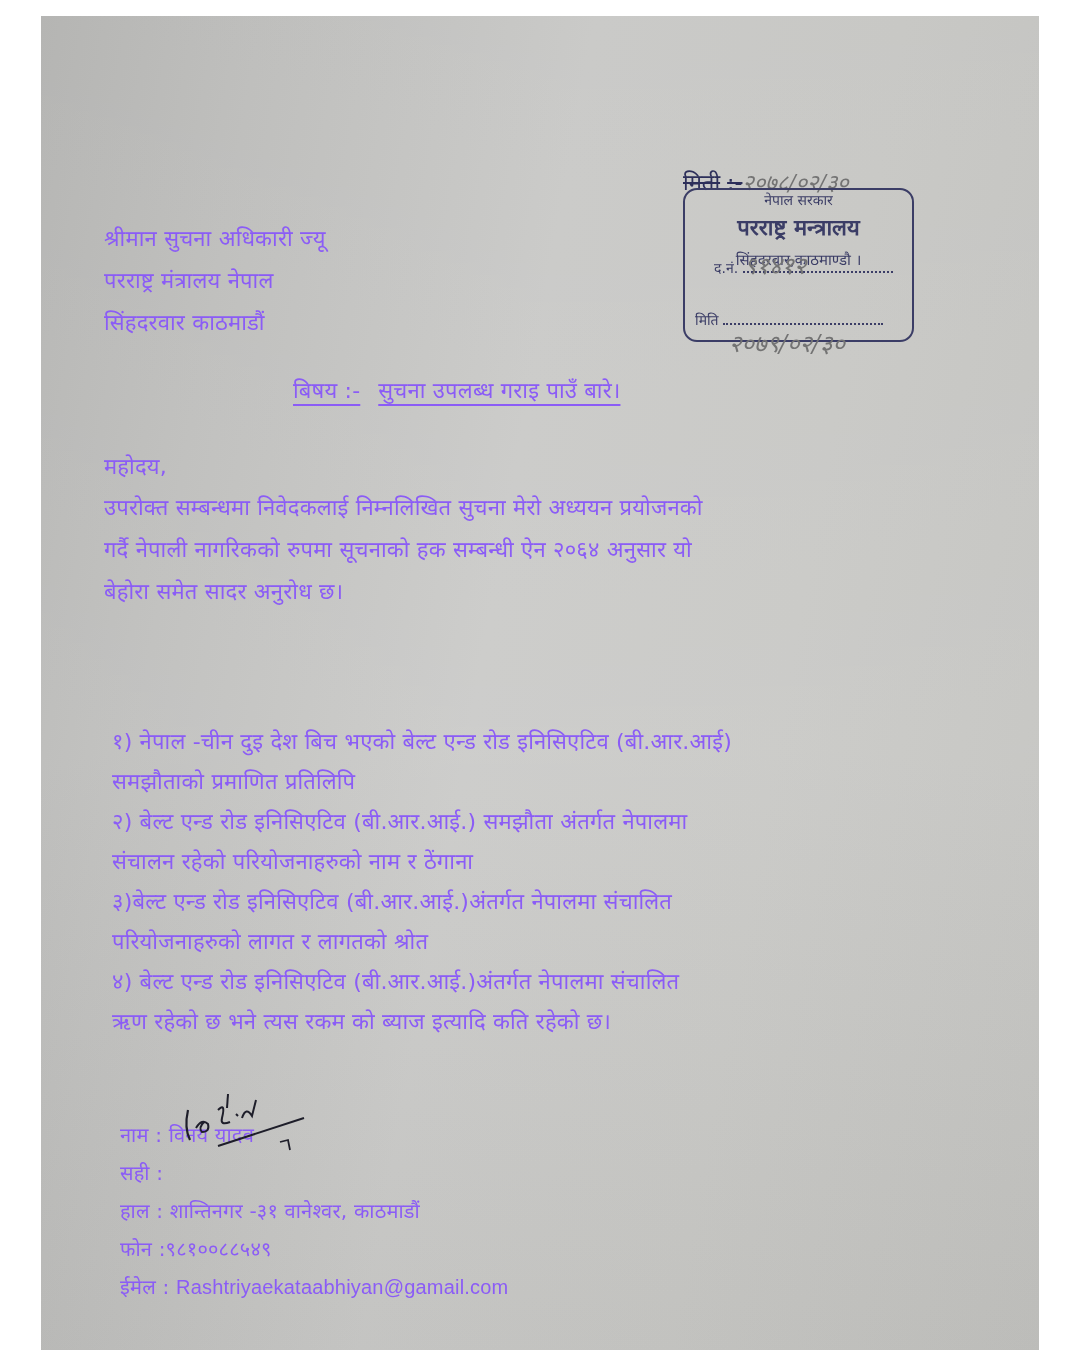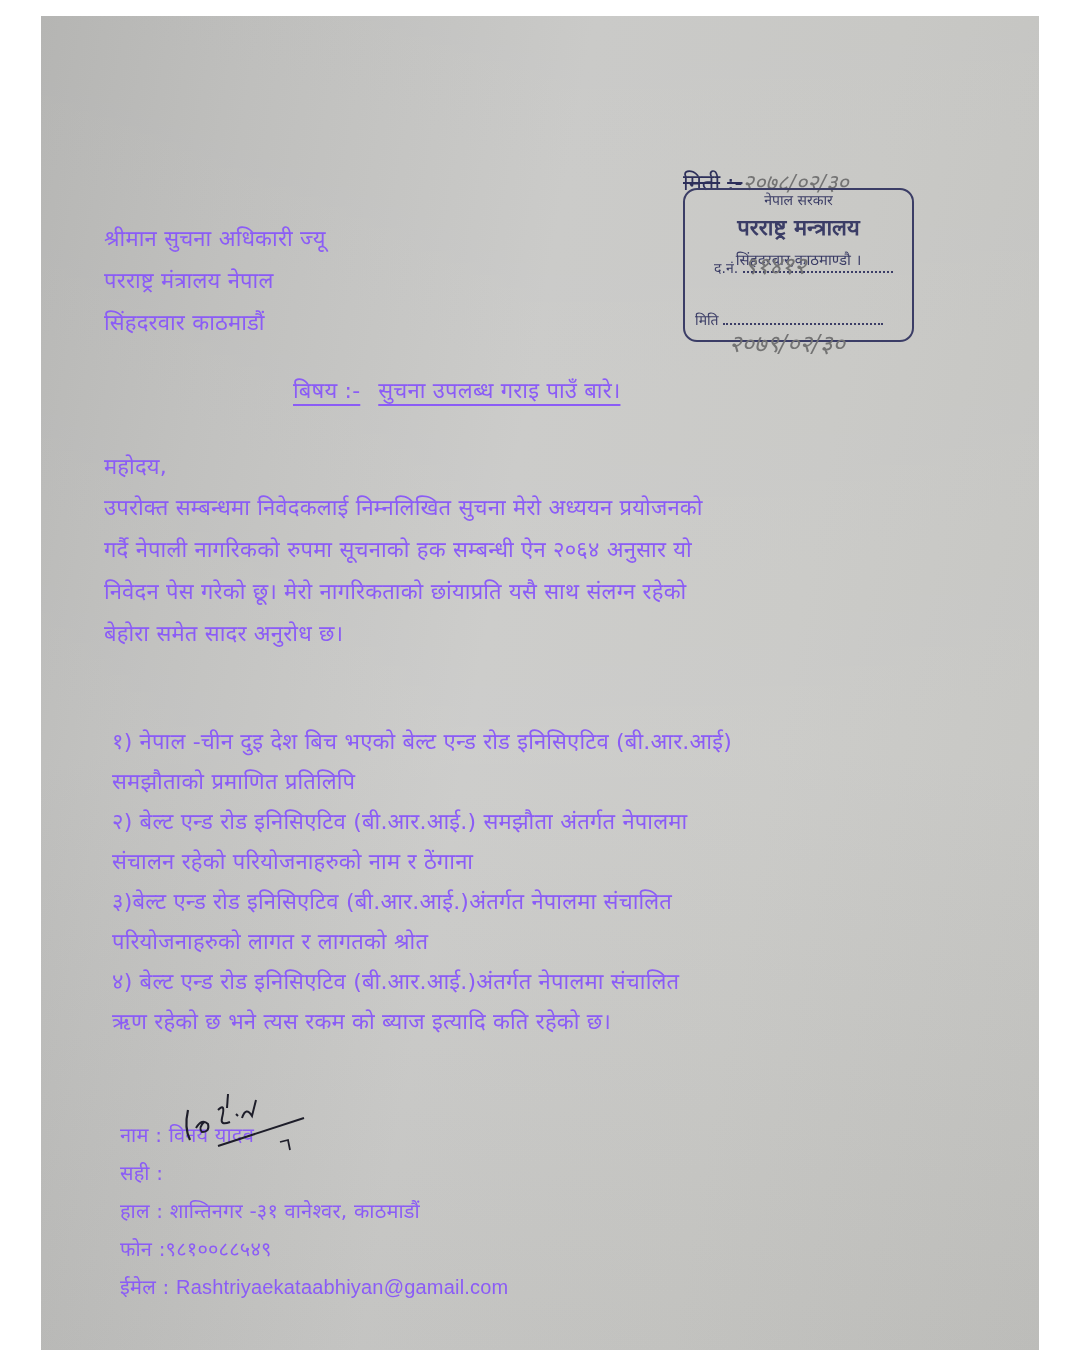--- a/index.html
+++ b/index.html
@@ -77,21 +77,20 @@
 
 <div class="abs txt subject" style="left:293px; top:376px;">
   <span>बिषय :-</span><span class="gap"></span><span>सुचना उपलब्ध गराइ पाउँ बारे।</span>
 </div>
 
 <div class="abs txt" style="left:104px; top:452px;">महोदय,</div>
 
 <div class="abs txt body-para" style="left:104px; top:487px;">
   <span class="line">उपरोक्त सम्बन्धमा निवेदकलाई निम्नलिखित सुचना मेरो अध्ययन प्रयोजनको</span>
   <span class="line">गर्दै नेपाली नागरिकको रुपमा सूचनाको हक सम्बन्धी ऐन २०६४ अनुसार यो</span>
-  <span class="line">निवेदन पेस गरेको छू। मेरो नागरिकताको छांयाप्रति यसै साथ संलग्न रहेको</span>
   <span class="line">बेहोरा समेत सादर अनुरोध छ।</span>
 </div>
 
 <div class="abs txt items" style="left:112px; top:722px;">
   <span class="line">१) नेपाल -चीन दुइ देश बिच भएको बेल्ट एन्ड रोड इनिसिएटिव (बी.आर.आई)</span>
   <span class="line">समझौताको प्रमाणित प्रतिलिपि</span>
   <span class="line">२) बेल्ट एन्ड रोड इनिसिएटिव (बी.आर.आई.) समझौता अंतर्गत नेपालमा</span>
   <span class="line">संचालन रहेको परियोजनाहरुको नाम र ठेंगाना</span>
   <span class="line">३)बेल्ट एन्ड रोड इनिसिएटिव (बी.आर.आई.)अंतर्गत नेपालमा संचालित</span>
   <span class="line">परियोजनाहरुको लागत र लागतको श्रोत</span>

